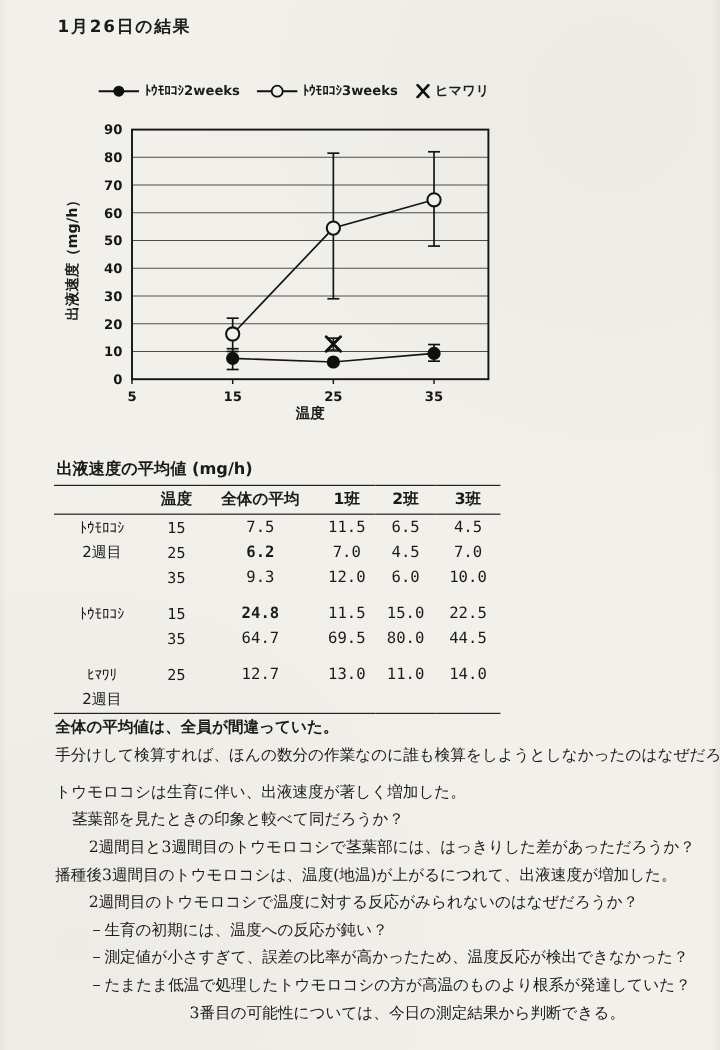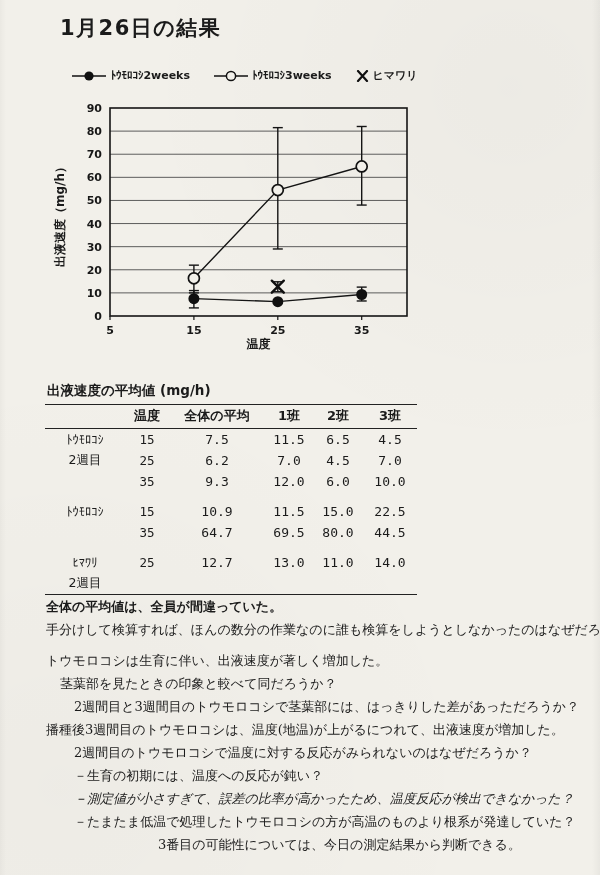--- a/index.html
+++ b/index.html
@@ -12,26 +12,26 @@
   .page{position:absolute;inset:0;
     background:
       radial-gradient(circle at 85% 10%, rgba(0,0,0,0.025), transparent 40%),
       radial-gradient(circle at 10% 90%, rgba(0,0,0,0.02), transparent 45%),
       linear-gradient(90deg, rgba(0,0,0,0.03), transparent 6px),
       linear-gradient(270deg, rgba(0,0,0,0.04), transparent 8px),
       #f2f0ea;
   }
   .doc-title{
     position:absolute;left:48px;top:14px;
-    font-size:21px;font-weight:700;letter-spacing:1.5px;white-space:nowrap;margin-left:12px;
+    font-size:14px;font-weight:700;letter-spacing:1.5px;white-space:nowrap;
   }
   
   .legend{
     position:absolute;left:40px;top:68px;width:410px;
-    display:flex;justify-content:center;align-items:center;gap:24px;
+    display:flex;justify-content:center;align-items:center;gap:14px;
     font-size:11px;font-weight:600;white-space:nowrap;
   }
   .legend-item{display:flex;align-items:center;gap:4px}
   .legend-item svg{display:block}
   
   .chart-wrap{position:absolute;left:40px;top:90px;width:400px;height:270px}
   .chart-wrap svg.plot{position:absolute;left:0;top:0}
   .ylabel{
     position:absolute;left:-46px;top:116px;width:132px;height:16px;
     text-align:center;font-size:12px;font-weight:600;
@@ -59,21 +59,21 @@
     font-size:13px;
   }
   table.data th{
     border-bottom:1.5px solid #222;font-weight:600;padding:2px 0 3px;
     text-align:center;font-size:13px;
   }
   table.data td{padding:1px 0;height:19px;vertical-align:middle}
   td.lbl{text-align:center;font-size:12.5px;white-space:nowrap;padding-left:2px}
   td.tmp{text-align:center;font-family:"DejaVu Sans Mono",monospace;font-size:12.5px}
   td.num{text-align:center;padding-right:8px;font-family:"DejaVu Sans Mono",monospace;font-size:13px}
-  td.num.bold{font-weight:400}
+  td.num.bold{font-weight:700}
   tr.spacer td{height:9px;padding:0}
   
   .notes,.discussion{
     position:absolute;left:46px;width:548px;
     font-size:13px;line-height:23px;
     font-family:"DejaVu Serif",serif;
   }
   .notes{top:595px}
   .discussion{top:649px}
   .tline{white-space:nowrap}
@@ -214,21 +214,21 @@
             <td class="num">12.0</td>
             <td class="num">6.0</td>
             <td class="num">10.0</td>
           </tr>
           <tr class="spacer">
             <td colspan="6"></td>
           </tr>
           <tr>
             <td class="lbl">ﾄｳﾓﾛｺｼ</td>
             <td class="tmp">15</td>
-            <td class="num bold">10.9</td>
+            <td class="num bold">24.8</td>
             <td class="num">11.5</td>
             <td class="num">15.0</td>
             <td class="num">22.5</td>
           </tr>
           <tr>
             <td class="lbl"></td>
             <td class="tmp">35</td>
             <td class="num">64.7</td>
             <td class="num">69.5</td>
             <td class="num">80.0</td>
@@ -262,18 +262,18 @@
       <div class="tline" style="padding-left: 0px;">手分けして検算すれば、ほんの数分の作業なのに誰も検算をしようとしなかったのはなぜだろう？</div>
     </div>
 
   <div class="discussion">
       <div class="tline" style="padding-left: 0px;">トウモロコシは生育に伴い、出液速度が著しく増加した。</div>
       <div class="tline" style="padding-left: 14px;">茎葉部を見たときの印象と較べて同だろうか？</div>
       <div class="tline" style="padding-left: 28px;">2週間目と3週間目のトウモロコシで茎葉部には、はっきりした差があっただろうか？</div>
       <div class="tline" style="padding-left: 0px;">播種後3週間目のトウモロコシは、温度(地温)が上がるにつれて、出液速度が増加した。</div>
       <div class="tline" style="padding-left: 28px;">2週間目のトウモロコシで温度に対する反応がみられないのはなぜだろうか？</div>
       <div class="tline" style="padding-left: 28px;">－生育の初期には、温度への反応が鈍い？</div>
-      <div class="tline" style="padding-left: 28px; font-style: italic;">－測定値が小さすぎて、誤差の比率が高かったため、温度反応が検出できなかった？</div>
+      <div class="tline" style="padding-left: 28px;">－測定値が小さすぎて、誤差の比率が高かったため、温度反応が検出できなかった？</div>
       <div class="tline" style="padding-left: 28px;">－たまたま低温で処理したトウモロコシの方が高温のものより根系が発達していた？</div>
       <div class="tline" style="padding-left: 112px;">3番目の可能性については、今日の測定結果から判断できる。</div>
     </div>
 
 </div>
 
 </body></html>

